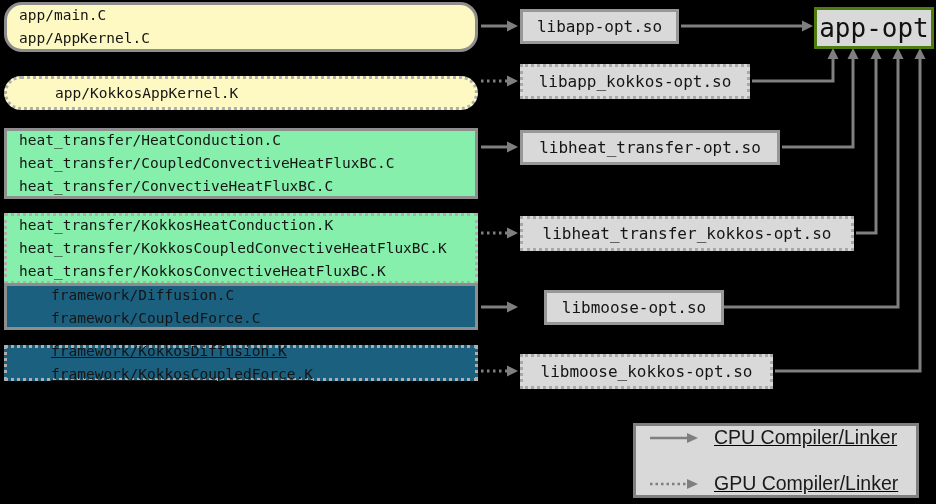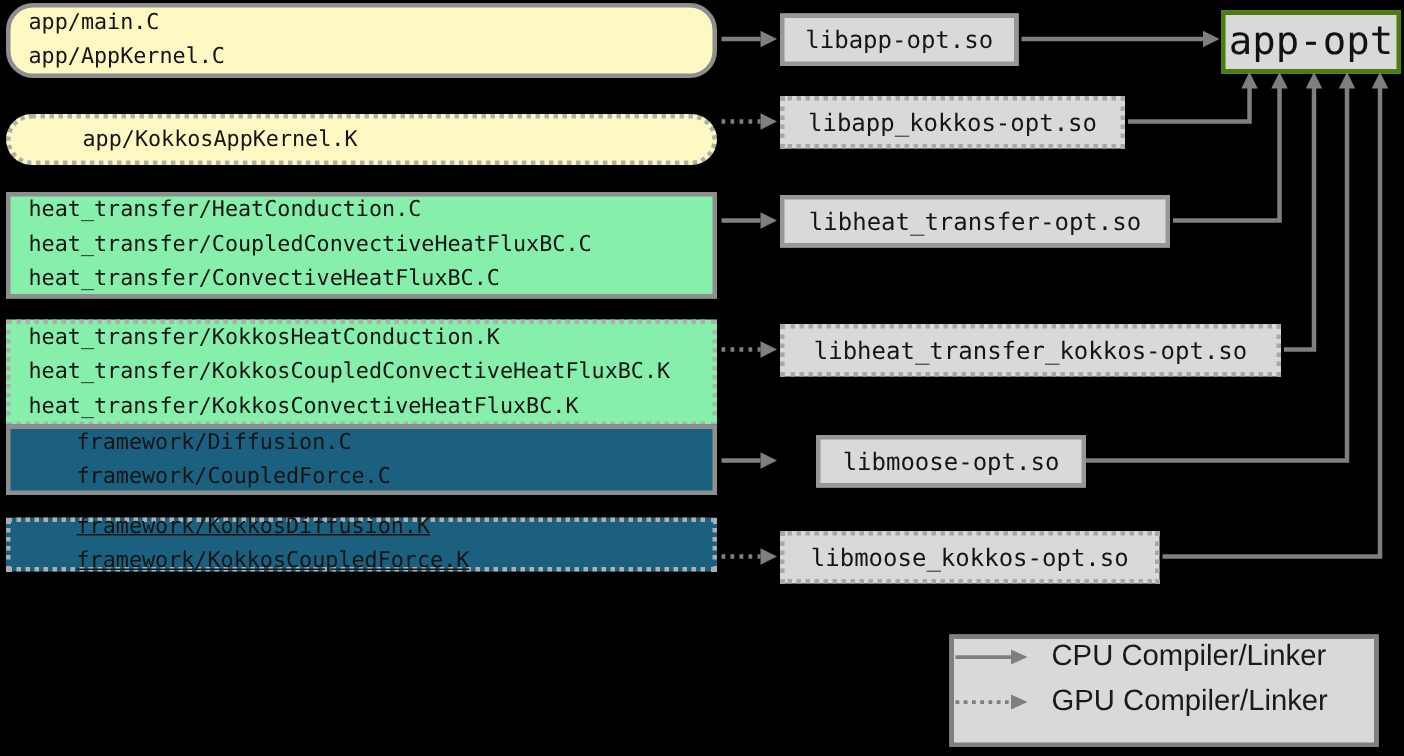--- a/index.html
+++ b/index.html
@@ -23,22 +23,22 @@
   
   #exe{position:absolute;left:814px;top:7px;width:120px;height:42px;
        background:#d9d9d9;border:3px solid #4d7c0f;box-sizing:border-box;
        display:flex;align-items:center;justify-content:center;
        font-size:26px;color:#111;}
   
   #wires{position:absolute;left:0;top:0;pointer-events:none;}
   
   #legend{position:absolute;left:633px;top:423px;width:286px;height:75px;
           background:#d9d9d9;border:3px solid #7f7f7f;box-sizing:border-box;
-          display:flex;flex-direction:column;justify-content:flex-start;gap:7px;
-          }
+          display:flex;flex-direction:column;justify-content:space-between;gap:7px;
+          padding-left:13px;text-decoration:underline;}
   .legend-row{display:flex;align-items:center;gap:15px;}
   .legend-label{font-family:"Liberation Sans",sans-serif;font-size:19.5px;color:#1a1a1a;}
 </style>
 </head>
 <body>
 
 <div id="stage">
 
   <svg id="wires" width="936" height="504">
     <g stroke="#7f7f7f" stroke-width="3" fill="none">

